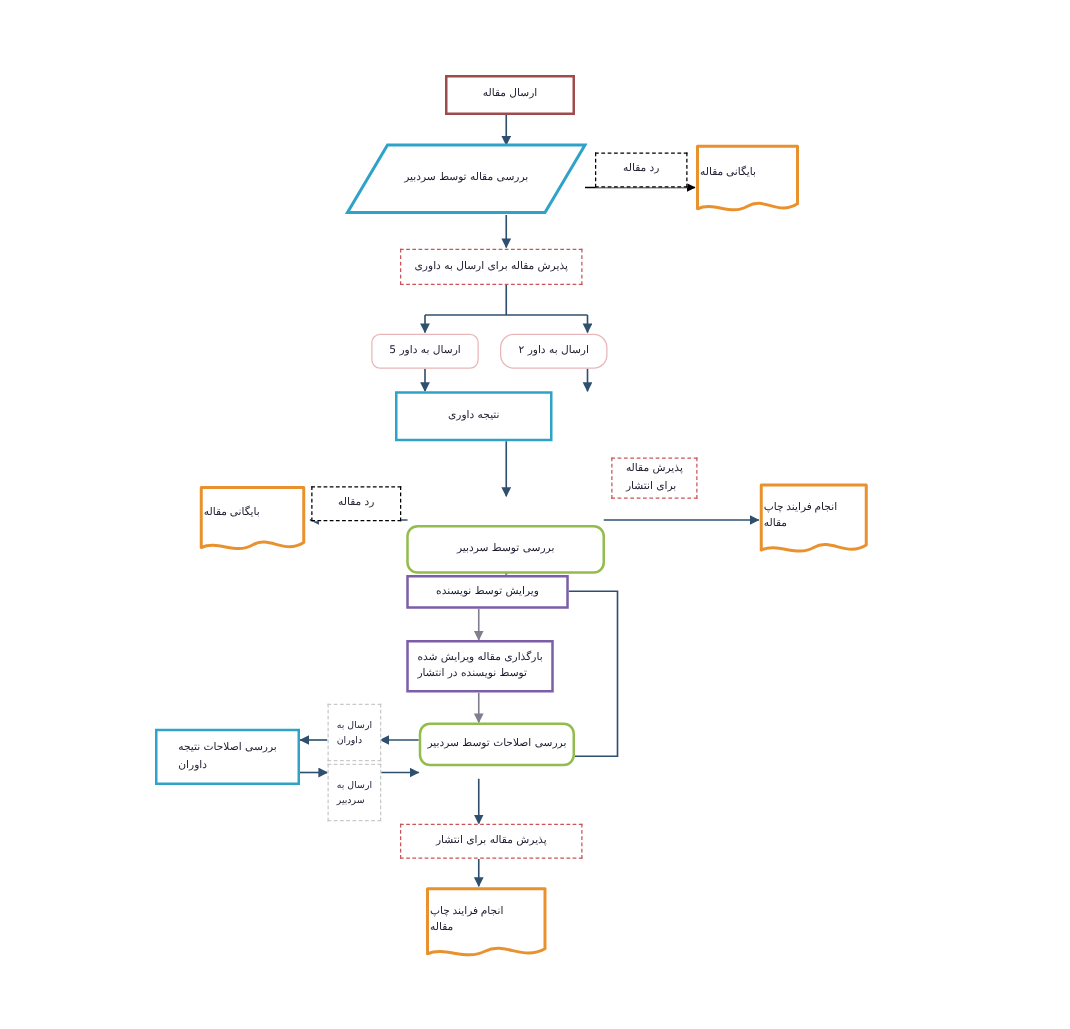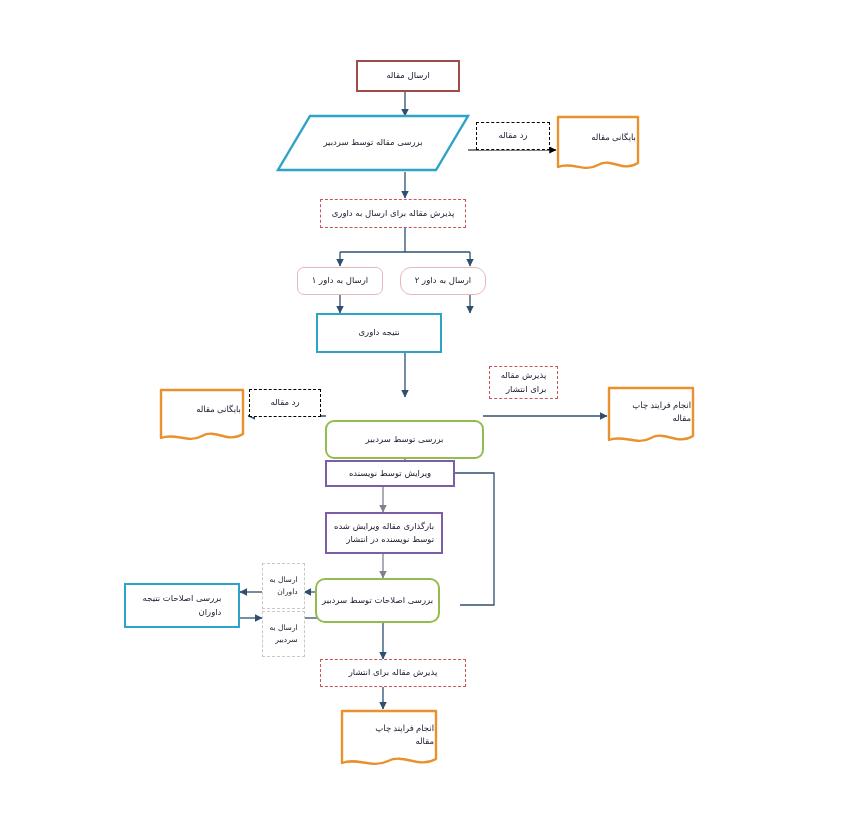--- a/index.html
+++ b/index.html
@@ -17,21 +17,21 @@
     height: 823px;
     background: #ffffff;
     overflow: hidden;
   }
   .node {
     position: absolute;
     box-sizing: border-box;
     display: flex;
     align-items: center;
     justify-content: center;
-    text-align: right;
+    text-align: left;
     direction: rtl;
     color: #1a1a2e;
     line-height: 1.55;
     font-size: 8.5px;
     padding: 2px 4px;
     white-space: pre-line;
     background: #ffffff;
   }
 
   
@@ -168,21 +168,21 @@
       <path d="M2,2 L82,2 L82,48 C66,58 56,42 42,50 C28,58 16,46 2,52 Z" fill="#ffffff" stroke="#e8912d" stroke-width="2.4" stroke-linejoin="round"></path>
     </svg>
     <span class="doc-label" style="margin-bottom:14px;">بایگانی مقاله</span>
   </div>
 
   <div class="node dash-red" style="left:320px; top:199px; width:146px; height:29px;">
     <span>پذیرش مقاله برای ارسال به داوری</span>
   </div>
 
   <div class="node round-pink" style="left:297px; top:267px; width:86px; height:28px;">
-    <span>ارسال به داور ۱</span>
+    <span>ارسال به داور 5</span>
   </div>
 
   <div class="node round-pink" style="left:400px; top:267px; width:86px; height:28px;border-radius:11px;">
     <span>ارسال به داور ۲</span>
   </div>
 
   <div class="node rect-cyan" style="left:316px; top:313px; width:126px; height:40px;">
     <span>نتیجه داوری</span>
   </div>
 
@@ -216,21 +216,21 @@
 
   <div class="node rect-purple" style="left:325px; top:460px; width:130px; height:27px;">
     <span>ویرایش توسط نویسنده</span>
   </div>
 
   <div class="node rect-purple" style="left:325px; top:512px; width:118px; height:42px;">
     <span>بارگذاری مقاله ویرایش شده
 توسط نویسنده در انتشار</span>
   </div>
 
-  <div class="node round-green" style="left:315px; top:578px; width:125px; height:45px;border-radius:10px;">
+  <div class="node round-green" style="left:335px; top:578px; width:125px; height:35px;">
     <span>بررسی اصلاحات توسط سردبیر</span>
   </div>
 
   <div class="node dash-grey" style="left:262px; top:563px; width:43px; height:46px; font-size:7.5px;">
     <span>ارسال به
 داوران</span>
   </div>
 
   <div class="node dash-grey" style="left:262px; top:611px; width:43px; height:46px; font-size:7.5px;">
     <span>ارسال به

